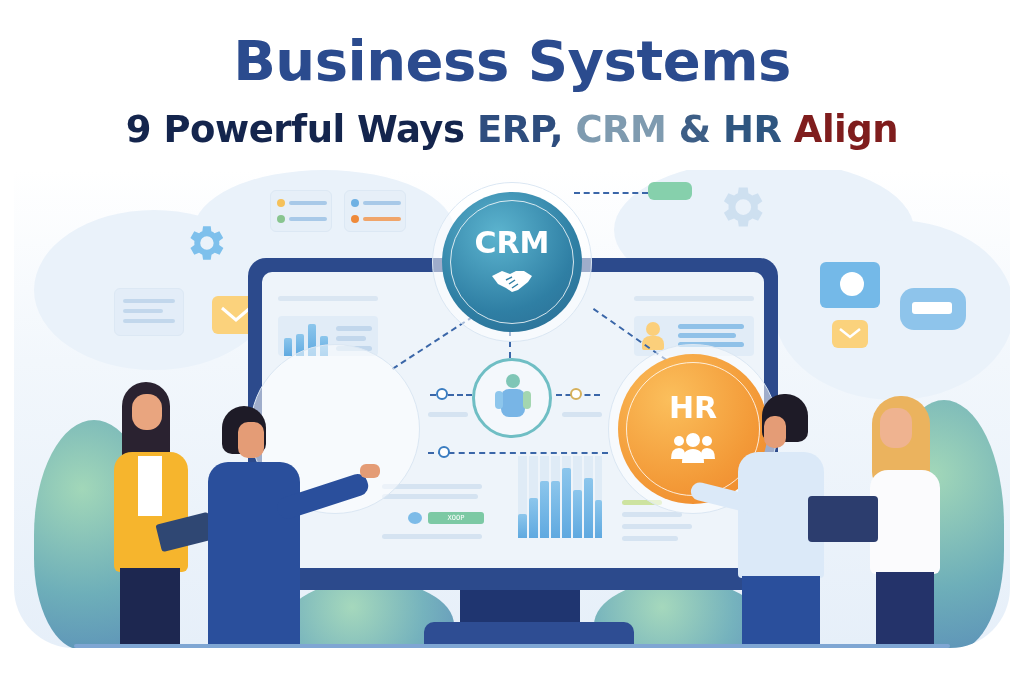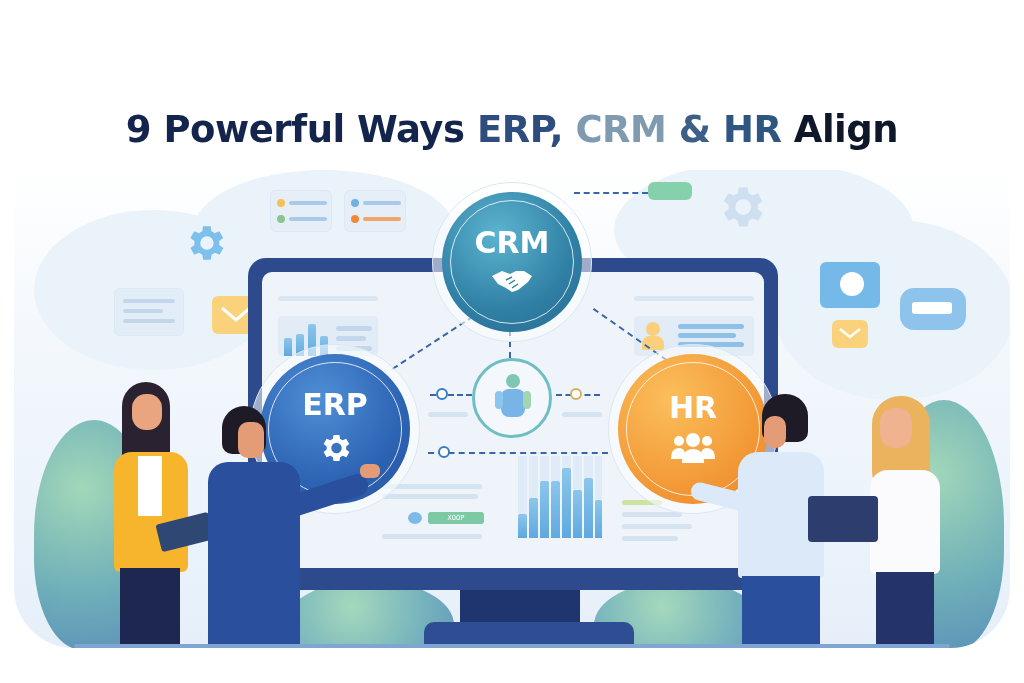--- a/index.html
+++ b/index.html
@@ -4,21 +4,21 @@
 <style>
   *{box-sizing:border-box;margin:0;padding:0}
   html,body{width:1024px;height:683px;overflow:hidden;background:#ffffff;font-family:"DejaVu Sans","Liberation Sans",sans-serif}
   .stage{position:relative;width:1024px;height:683px;background:#fff}
   .title{position:absolute;left:0;top:28px;width:1024px;text-align:center;font-weight:bold;font-size:56px;letter-spacing:-0.5px;color:#2b4b8e;line-height:66px}
   .subtitle{position:absolute;left:0;top:106px;width:1024px;text-align:center;font-weight:bold;font-size:37px;line-height:48px;letter-spacing:-0.5px;color:#14254d}
   .subtitle .erp{color:#2e4d7e}
   .subtitle .crm{color:#7f9bb0}
   .subtitle .amp{color:#3d5e86}
   .subtitle .hr{color:#2f5680}
-  .subtitle .align{color:#0f172a}
+  .subtitle .align{color:#7f1d1d}
 
   .scene{position:absolute;left:14px;top:170px;width:996px;height:478px;border-radius:0 0 60px 60px;background:linear-gradient(180deg,#ffffff 0%,#f2f7fc 40%,#e6eff9 100%);overflow:hidden}
   .scene-floor{position:absolute;left:60px;right:60px;bottom:0;height:4px;background:#7fa6d3;border-radius:2px}
   .cloud{position:absolute;border-radius:50%;background:#eaf2fa}
   .leaves{position:absolute;border-radius:50% 50% 40% 40%;background:radial-gradient(circle at 40% 30%,#8fd0a8,#4f9ea9 60%,#3a7aa8)}
   .card{position:absolute;background:#e6eff8;border-radius:6px;border:1px solid #dce8f4}
   .card .ln{position:absolute;height:4px;border-radius:2px;background:#a8c9e8}
   .dot{position:absolute;border-radius:50%}
 
   .monitor{position:absolute;left:234px;top:88px;width:530px;height:332px;background:#2c4a8c;border-radius:18px}
@@ -39,20 +39,21 @@
   .dash{position:absolute;border-top:2px dashed #3a66a8;transform-origin:0 0}
 
   .person{position:absolute}
   .badge-box{position:absolute;border-radius:6px}
 </style>
 </head>
 <body>
 
 <div class="stage">
 
+  <h1 class="title">Business Systems</h1>
   <div class="subtitle">
     <span>9 Powerful Ways </span><span class="erp">ERP,</span><span class="crm"> CRM</span><span class="amp"> &amp;</span><span class="hr"> HR</span><span class="align"> Align</span>
   </div>
 
   <div class="scene">
 
     <div class="cloud" style="left:20px;top:40px;width:240px;height:160px"></div>
     <div class="cloud" style="left:180px;top:0px;width:260px;height:120px"></div>
     <div class="cloud" style="left:600px;top:-10px;width:300px;height:140px"></div>
     <div class="cloud" style="left:760px;top:50px;width:240px;height:180px"></div>
@@ -202,29 +203,20 @@
       <span class="lbl">CRM</span>
       <span class="ic">
         <svg width="44" height="26" viewBox="0 0 44 26">
             <path d="M2 8 L12 3 L20 6 L26 3 L34 3 L42 8 L38 14 L28 22 L22 24 L16 20 L8 16 Z" fill="#fff"></path>
             <path d="M16 12 L22 9 M19 16 L25 12 M22 20 L28 16" stroke="#2f7fa4" stroke-width="1.5"></path>
           </svg>
       </span>
     </div>
 
     <div class="halo" style="left:236px;top:174px;width:170px;height:170px"></div>
-    <div class="node" style="left:246px;top:184px;width:150px;height:150px;background:radial-gradient(circle at 40% 30%,#4f8fd6,#2d63b3 60%,#26559e)">
-      <div class="ring" style="left:8px;top:8px;width:134px;height:134px"></div>
-      <span class="lbl">ERP</span>
-      <span class="ic">
-        <svg width="36" height="36" viewBox="0 0 24 24">
-            <path fill="#fff" d="M19.4 13a7.5 7.5 0 0 0 0-2l2.1-1.6-2-3.5-2.5 1a7.6 7.6 0 0 0-1.7-1L15 3.3h-4l-.4 2.6a7.6 7.6 0 0 0-1.7 1l-2.5-1-2 3.5L6.5 11a7.5 7.5 0 0 0 0 2l-2.1 1.6 2 3.5 2.5-1a7.6 7.6 0 0 0 1.7 1l.4 2.6h4l.4-2.6a7.6 7.6 0 0 0 1.7-1l2.5 1 2-3.5zM13 15.5a3.5 3.5 0 1 1 0-7 3.5 3.5 0 0 1 0 7z"></path>
-          </svg>
-      </span>
-    </div>
 
     <div class="halo" style="left:594px;top:174px;width:170px;height:170px"></div>
     <div class="node" style="left:604px;top:184px;width:150px;height:150px;background:radial-gradient(circle at 35% 30%,#fbbf5c,#f39a38 60%,#ee8229)">
       <div class="ring" style="left:8px;top:8px;width:134px;height:134px"></div>
       <span class="lbl">HR</span>
       <span class="ic">
         <svg width="46" height="30" viewBox="0 0 46 30">
             <circle cx="9" cy="8" r="5" fill="#fff"></circle>
             <circle cx="37" cy="8" r="5" fill="#fff"></circle>
             <circle cx="23" cy="7" r="7" fill="#fff"></circle>

